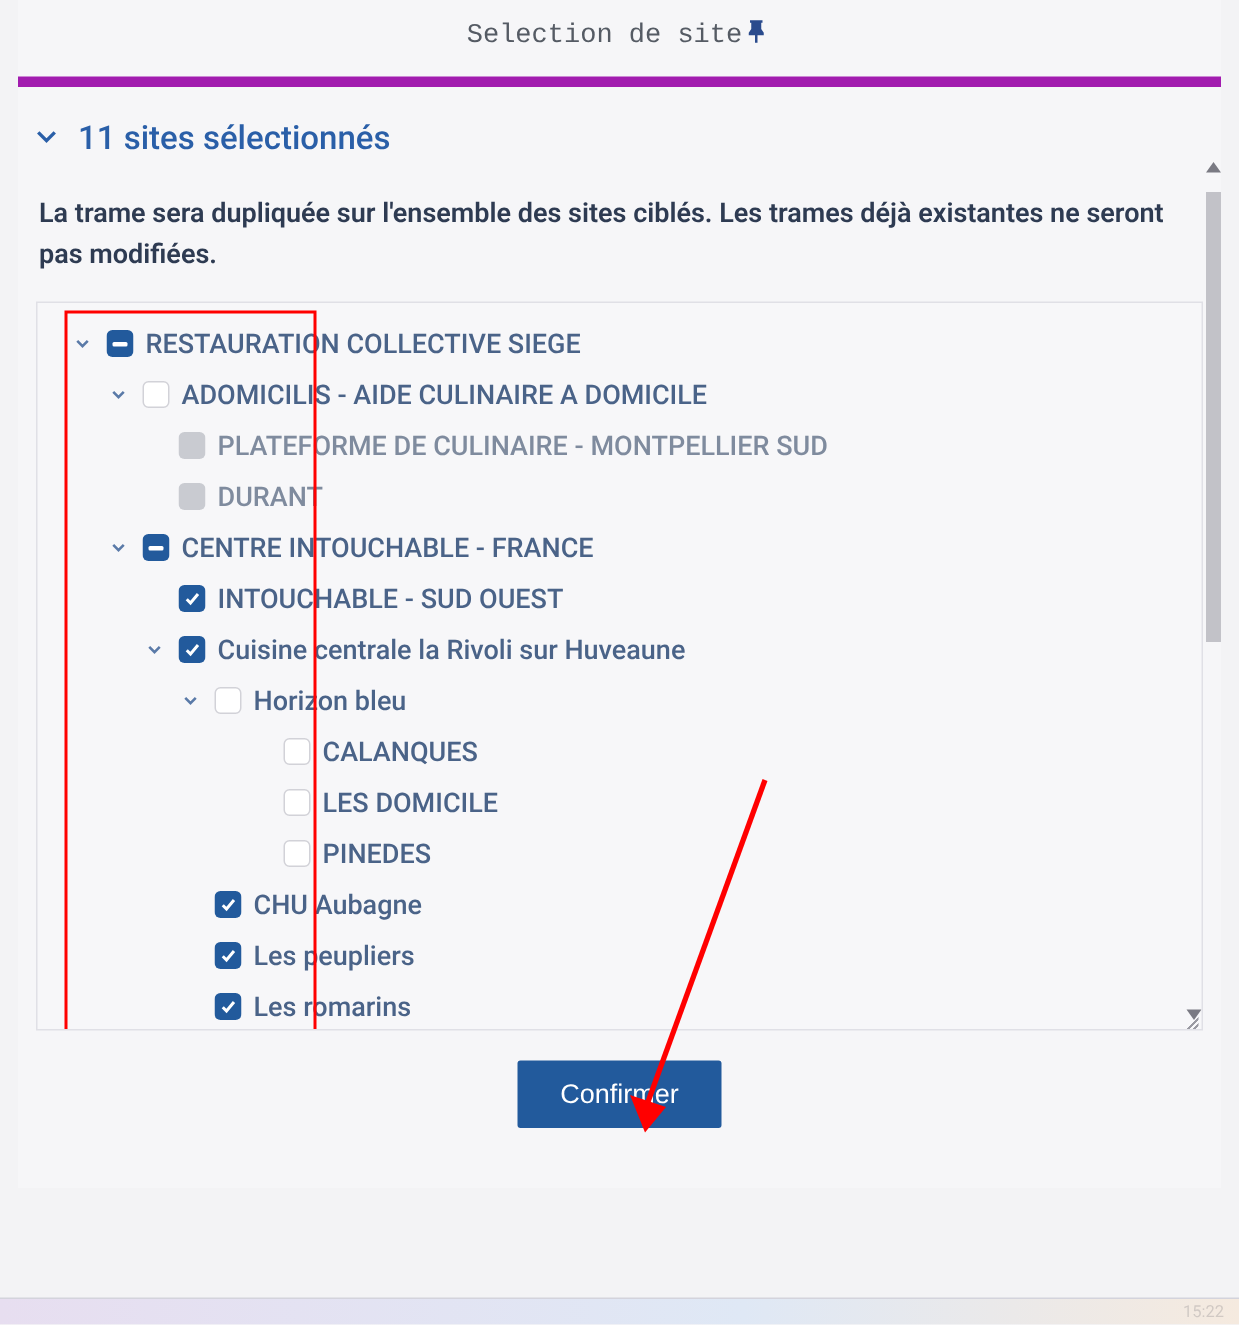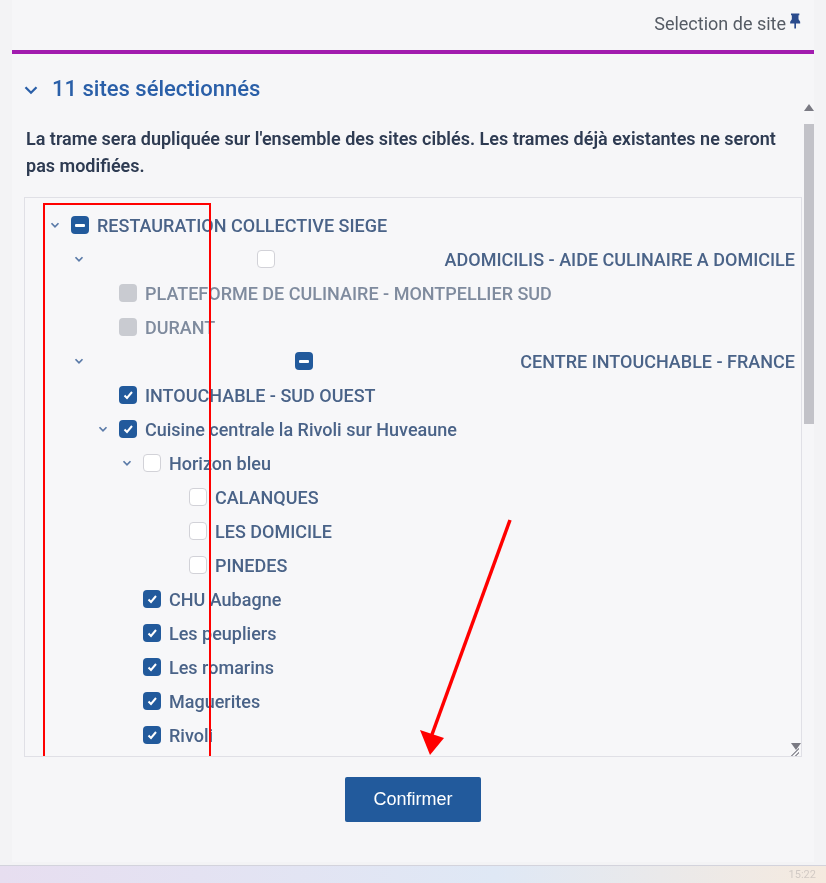--- a/index.html
+++ b/index.html
@@ -12,23 +12,24 @@
     position: relative;
   }
   .dialog {
     background: #f6f6f8;
     margin: 0 12px;
     padding: 0;
   }
   .header-row {
     display: flex;
     align-items: center;
-    justify-content: flex-end;
+    justify-content: center;
     padding: 10px 8px 14px 8px;
-    border-bottom: 4px solid #a21caf;
+    border-bottom: 7px solid #a21caf;
+    font-family: Liberation Mono, monospace;
   }
   .header-title {
     color: #555b64;
     font-size: 18px;
     font-weight: 400;
   }
   .pin-icon { color: #2a4b8d; }
 
   .content-wrap {
     padding: 22px 6px 10px 6px;
@@ -40,21 +41,21 @@
   }
   .scroll-thumb {
     position:absolute; right:0; top:70px; width:10px; height:300px; background:#c2c2c8;
   }
   .scroll-bot-tri {
     position:absolute; right:0; bottom:6px;
     width:0;height:0;border-left:5px solid transparent;border-right:5px solid transparent;border-top:7px solid #7a7a83;
   }
 
   .summary-row {
-    display:flex; align-items:flex-end; gap:10px;
+    display:flex; align-items:flex-start; gap:10px;
     padding: 0 2px 18px 2px;
     color:#2a5fa8;
     font-size:22px;
     font-weight:500;
   }
   .summary-row svg { flex-shrink:0; }
 
   .desc {
     color:#2e3b52;
     font-size:18px;
@@ -62,21 +63,21 @@
     line-height:1.5;
     padding: 6px 8px 18px 8px;
   }
 
   .tree-box {
     border: 1px solid #e0e0e6;
     background:#f7f7f9;
     margin: 0 6px;
     padding: 10px 6px 10px 6px;
     position:relative;
-    height: 560px;
+    height: 486px;
     overflow:hidden;
   }
   .highlight-box {
     position:absolute;
     left:18px; top:5px;
     width:168px; height:560px;
     border:2px solid #ff0000;
     pointer-events:none;
     z-index:5;
   }
@@ -105,21 +106,21 @@
   .cb.indet::after { content:""; width:10px;height:3px;background:#fff;border-radius:1px; }
   .cb.empty { background:#fff; border:1px solid #d2d2d8; }
   .cb.disabled { background:#c9cbd1; }
   .cb.checked { background:#225a9c; }
   .cb.checked svg { color:#fff; }
 
   .node-label { color:#4a6388; }
   .node-label.muted { color:#7f8b9e; }
 
   .indent-1 { padding-left: 16px; }
-  .indent-2 { padding-left: 40px; justify-content: space-between; }
+  .indent-2 { padding-left: 40px; }
   .indent-3 { padding-left: 64px; }
   .indent-4 { padding-left: 88px; }
   .indent-6 { padding-left: 110px; }
 
   .confirm-row {
     display:flex;justify-content:center;
     padding:20px 0 30px 0;
   }
   .confirm-btn {
     background:#225a9c;

